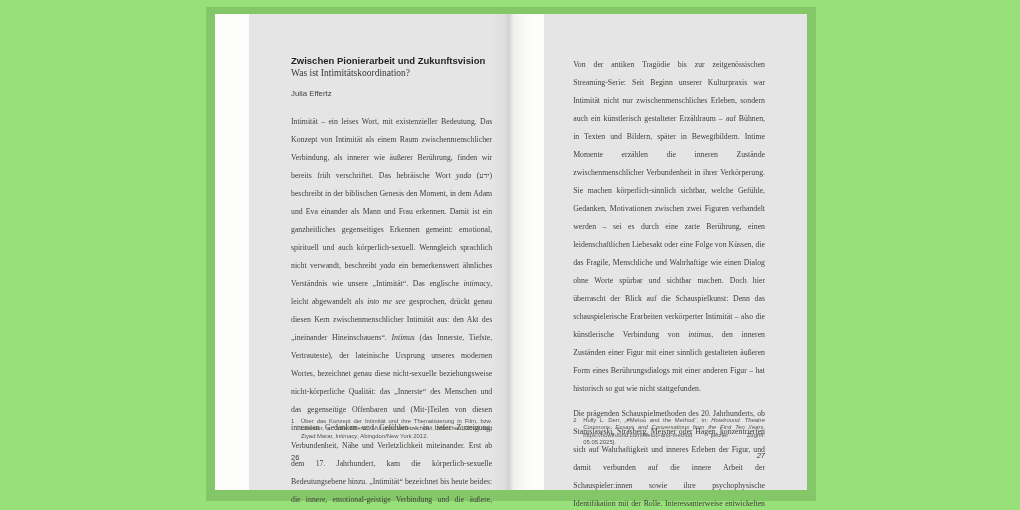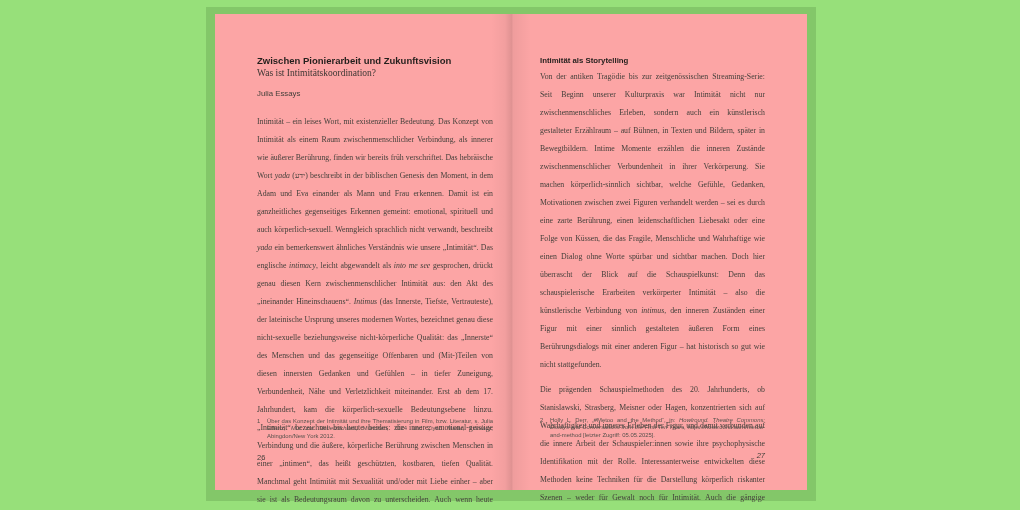--- a/index.html
+++ b/index.html
@@ -14,22 +14,23 @@
     position: absolute; left: 215px; top: 14px;
     width: 592px; height: 476px;
     display: flex;
     background: #FDFDFC;
     box-shadow: 0 2px 0 9px rgba(22, 62, 12, 0.15);
   }
   .page {
     width: 296px; height: 476px;
     box-sizing: border-box;
     position: relative;
-    background: #fca5a5;
+    background: #e5e5e5;
     color: #44403B;
+    margin-left: 34px;
   }
   .page.left  { padding: 41px 18px 0 42px; }
   .page.right { padding: 42px 42px 0 29px; }
   .gutter {
     position: absolute; left: 276px; top: 0;
     width: 40px; height: 476px;
     pointer-events: none;
     background: linear-gradient(to right,
       rgba(0,0,0,0) 0%, rgba(0,0,0,0.04) 35%, rgba(0,0,0,0.10) 49%,
       rgba(0,0,0,0.13) 50%, rgba(0,0,0,0.05) 56%, rgba(0,0,0,0) 100%);
@@ -84,37 +85,36 @@
   i { font-style: italic; }
 </style>
 </head>
 <body>
 
 <div class="book">
 
   <div class="page left">
     <h1 class="chapter-title">Zwischen Pionierarbeit und Zukunftsvision</h1>
     <h2 class="chapter-subtitle">Was ist Intimitätskoordination?</h2>
-    <div class="author">Julia Essays</div>
+    <div class="author">Julia Effertz</div>
 
     <p class="body-text">Intimität – ein leises Wort, mit existenzieller Bedeutung. Das Konzept von Intimität als einem Raum zwischenmenschlicher Verbindung, als innerer wie äußerer Berührung, finden wir bereits früh verschriftet. Das hebräische Wort <i>yada</i> (ידע) beschreibt in der biblischen Genesis den Moment, in dem Adam und Eva einander als Mann und Frau erkennen. Damit ist ein ganzheitliches gegenseitiges Erkennen gemeint: emotional, spirituell und auch körperlich-sexuell. Wenngleich sprachlich nicht verwandt, beschreibt <i>yada</i> ein bemerkenswert ähnliches Verständnis wie unsere „Intimität“. Das englische <i>intimacy</i>, leicht abgewandelt als <i>into me see</i> gesprochen, drückt genau diesen Kern zwischenmenschlicher Intimität aus: den Akt des „ineinander Hineinschauens“. <i>Intimus</i> (das Innerste, Tiefste, Vertrauteste), der lateinische Ursprung unseres modernen Wortes, bezeichnet genau diese nicht-sexuelle beziehungsweise nicht-körperliche Qualität: das „Innerste“ des Menschen und das gegenseitige Offenbaren und (Mit-)Teilen von diesen innersten Gedanken und Gefühlen – in tiefer Zuneigung, Verbundenheit, Nähe und Verletzlichkeit miteinander. Erst ab dem 17. Jahrhundert, kam die körperlich-sexuelle Bedeutungsebene hinzu. „Intimität“ bezeichnet bis heute beides: die innere, emotional-geistige Verbindung und die äußere, körperliche Berührung zwischen Menschen in einer „intimen“, das heißt geschützten, kostbaren, tiefen Qualität. Manchmal geht Intimität mit Sexualität und/oder mit Liebe einher – aber sie ist als Bedeutungsraum davon zu unterscheiden. Auch wenn heute (inkorrekt) oft Sex und „miteinander intim werden“ synonym verwendet werden: Sex kann komplett ohne Intimität (oder Liebe), ja sogar allein, stattfinden. Körperliche Intimität jedoch drückt immer sinnlich-verkörpert das aus, was gegenseitig als <i>into me see</i>, <i>intimus</i> oder <i>yada</i> zwischen zwei Menschen entsteht.¹</p>
 
     <div class="footnotes">
       <div class="fn">
         <span class="fn-num">1</span>
         <span class="fn-text">Über das Konzept der Intimität und ihre Thematisierung in Film, bzw. Literatur, s. Julia Effertz, <i>Mut zur Verletzlichkeit</i>, München, 2024 und Ziyad Marar, <i>Intimacy</i>, Abingdon/New York 2012.</span>
       </div>
     </div>
 
     <div class="pagenum">26</div>
   </div>
 
   <div class="page right">
     <div class="section">
-      <h3 class="section-heading">Intimität als Storytelling</h3>
       <p class="body-text">Von der antiken Tragödie bis zur zeitgenössischen Streaming-Serie: Seit Beginn unserer Kulturpraxis war Intimität nicht nur zwischenmenschliches Erleben, sondern auch ein künstlerisch gestalteter Erzählraum – auf Bühnen, in Texten und Bildern, später in Bewegtbildern. Intime Momente erzählen die inneren Zustände zwischenmenschlicher Verbundenheit in ihrer Verkörperung. Sie machen körperlich-sinnlich sichtbar, welche Gefühle, Gedanken, Motivationen zwischen zwei Figuren verhandelt werden – sei es durch eine zarte Berührung, einen leidenschaftlichen Liebesakt oder eine Folge von Küssen, die das Fragile, Menschliche und Wahrhaftige wie einen Dialog ohne Worte spürbar und sichtbar machen. Doch hier überrascht der Blick auf die Schauspielkunst: Denn das schauspielerische Erarbeiten verkörperter Intimität – also die künstlerische Verbindung von <i>intimus</i>, den inneren Zuständen einer Figur mit einer sinnlich gestalteten äußeren Form eines Berührungsdialogs mit einer anderen Figur – hat historisch so gut wie nicht stattgefunden.</p>
     </div>
 
     <div class="section">
       <p class="body-text">Die prägenden Schauspielmethoden des 20. Jahrhunderts, ob Stanislawski, Strasberg, Meisner oder Hagen, konzentrierten sich auf Wahrhaftigkeit und inneres Erleben der Figur, und damit verbunden auf die innere Arbeit der Schauspieler:innen sowie ihre psychophysische Identifikation mit der Rolle. Interessanterweise entwickelten diese Methoden keine Techniken für die Darstellung körperlich riskanter Szenen – weder für Gewalt noch für Intimität. Auch die gängige Konvention für Bühne und Kamera, dass sexuelle Handlungen (in Abgrenzung zur Pornografie) nur simuliert sind, teils sogar nur angedeutet oder kodifiziert wurden, sorgte in der Schauspiellehre nicht dafür, dass sauber zwischen Rolle und Schauspieler:in getrennt wurde. Diese Grauzone und der in diesem Rahmen stattfindende Machtmissbrauch, erfuhr folgerichtig im Zuge der #Me-too-Bewegung eine kritische Neubewertung.² So klar und kraftvoll die künstlerische Wirkung – bei der</p>
     </div>
 
     <div class="footnotes">
       <div class="fn">
         <span class="fn-num">2</span>

